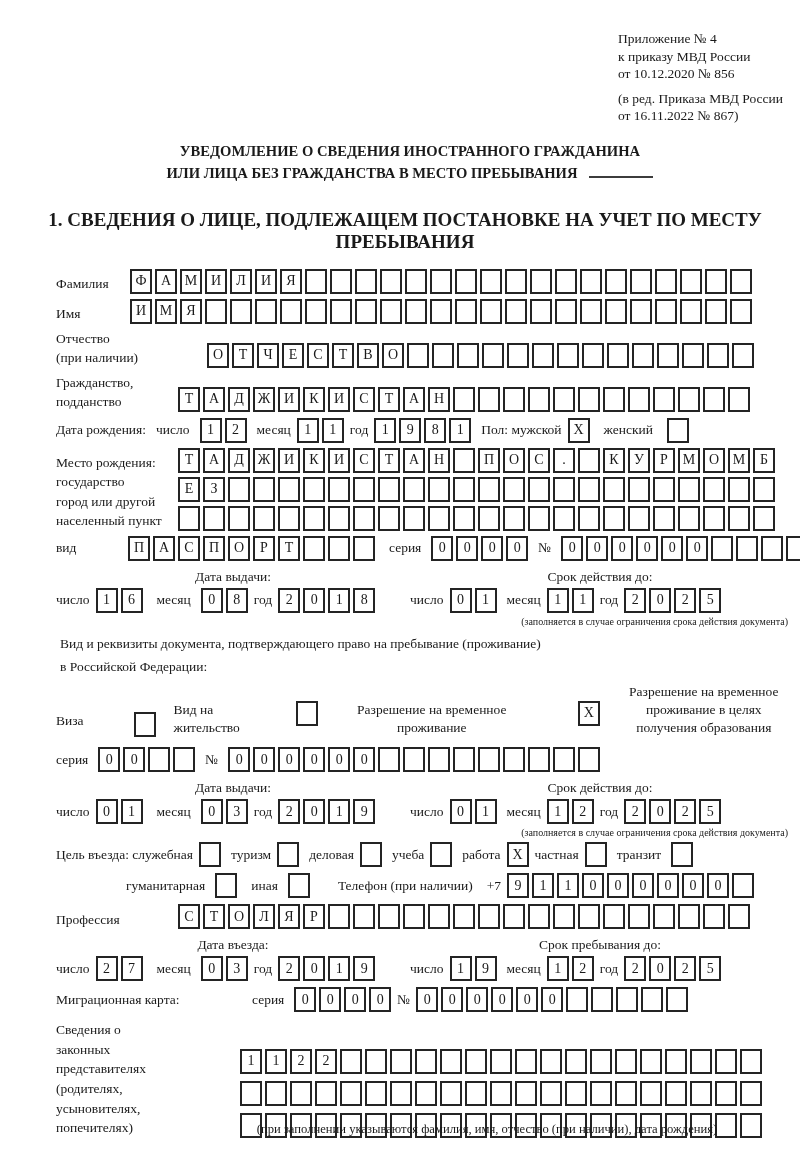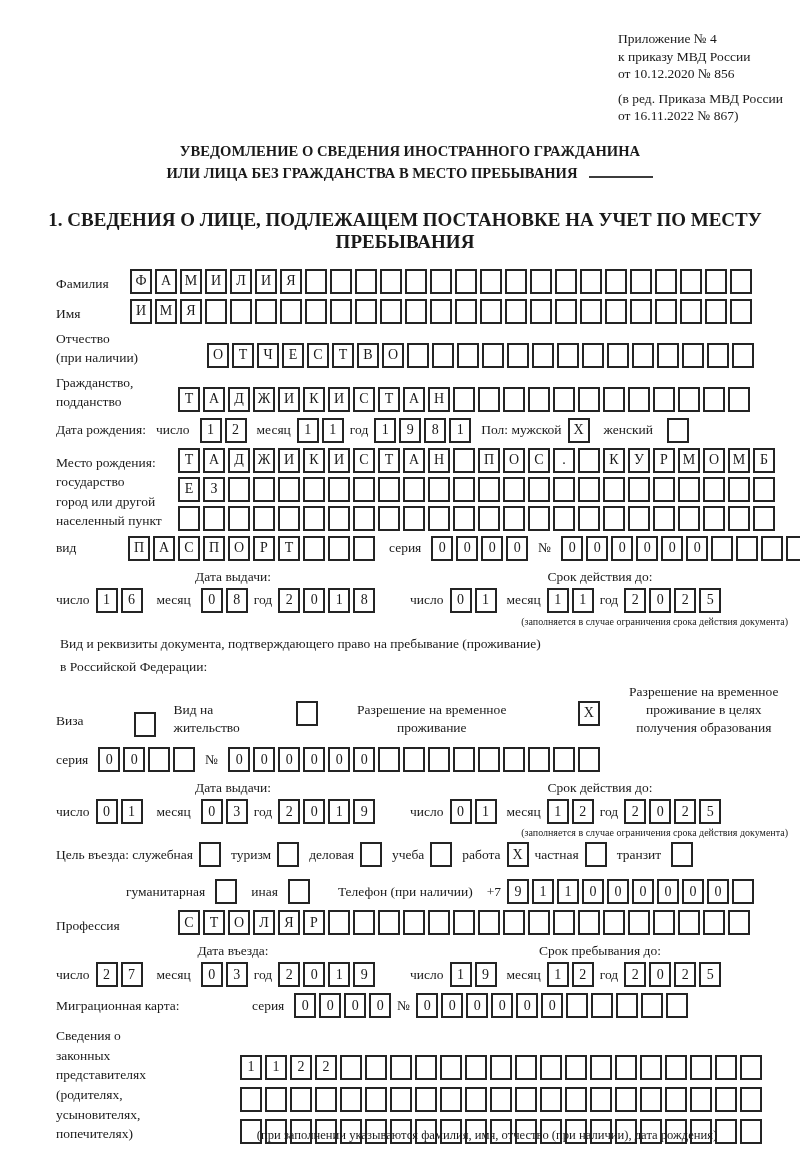--- a/index.html
+++ b/index.html
@@ -499,21 +499,21 @@
     <span class="ml10">учеба</span>
     <span class="cbox ml6"></span>
     <span class="ml10">работа</span>
     <span class="cbox ml6">X</span>
     <span class="ml6">частная</span>
     <span class="cbox ml6"></span>
     <span class="ml10">транзит</span>
     <span class="cbox ml10"></span>
   </div>
 
-  <div class="row inline" style="padding-left:70px; margin-top:12px;text-align:center;">
+  <div class="row inline" style="padding-left:70px; margin-top:6px;text-align:center;">
     <span>гуманитарная</span>
     <span class="cbox ml10"></span>
     <span class="ml14">иная</span>
     <span class="cbox ml10"></span>
     <span class="ml18" style="margin-left:28px">Телефон (при наличии)</span>
     <span class="ml14">+7</span>
     <span class="cells ml6">
         <span class="cell">9</span>
         <span class="cell">1</span>
         <span class="cell">1</span>

